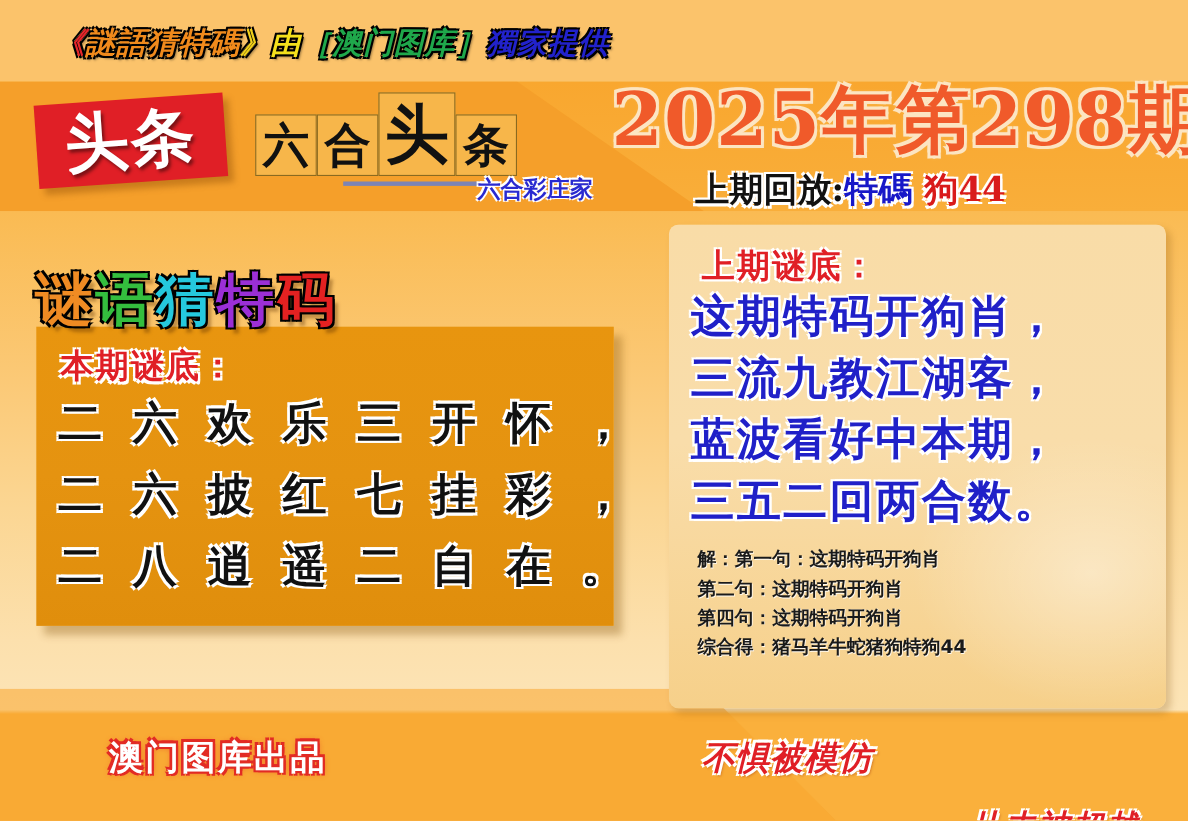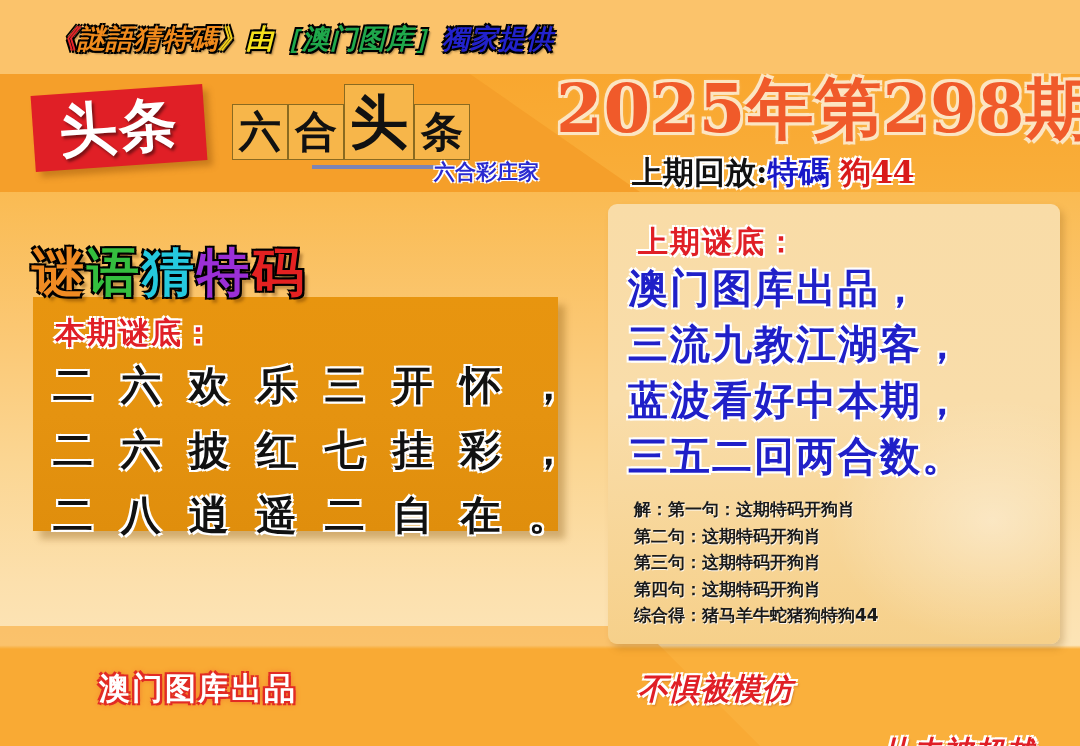--- a/index.html
+++ b/index.html
@@ -156,21 +156,21 @@
       -2.2px -2.2px 0 #000, 2.2px -2.2px 0 #000,
       -2.2px 2.2px 0 #000, 2.2px 2.2px 0 #000,
       5px 5px 3px rgba(90,45,0,.38);
   }
   .rt1{color:#F08B23}.rt2{color:#34BE3E}.rt3{color:#25C9DE}
   .rt4{color:#9B2FD6}.rt5{color:#E42121}
 
   
   .left-box {
     position:absolute; left:33px; top:297px;
-    width:525px; height:234px;
+    width:525px; height:272px;
     background:linear-gradient(180deg,#E8950F 0%,#E59310 50%,#E08E0C 100%);
     box-shadow:7px 8px 7px rgba(120,70,0,.32);
     z-index:5;
   }
   .lb-head {
     position:absolute; left:22px; top:16px;
     font-size:30px; font-weight:bold; color:#E01F26;
     font-family:"DejaVu Serif", serif; letter-spacing:2px;
     text-shadow:-2px -2px 0 #fff, 2px -2px 0 #fff,
                 -2px 2px 0 #fff, 2px 2px 0 #fff;
@@ -294,29 +294,28 @@
     <div class="lb-lines">
       <div class="lb-line">二 六 欢 乐 三 开 怀 ，</div>
       <div class="lb-line">二 六 披 红 七 挂 彩 ，</div>
       <div class="lb-line">二 八 逍 遥 二 自 在 。</div>
     </div>
   </div>
 
   <div class="right-panel">
     <div class="rp-head">上期谜底：</div>
     <div class="rp-lines">
-      <div class="rp-line">澳门图库出品，</div>
+      <div class="rp-line">这期特码开狗肖，</div>
       <div class="rp-line">三流九教江湖客，</div>
       <div class="rp-line">蓝波看好中本期，</div>
       <div class="rp-line">三五二回两合数。</div>
     </div>
     <div class="rp-notes">
       <div class="rp-note">解：第一句：这期特码开狗肖</div>
       <div class="rp-note">第二句：这期特码开狗肖</div>
-      <div class="rp-note">第三句：这期特码开狗肖</div>
       <div class="rp-note">第四句：这期特码开狗肖</div>
       <div class="rp-note">综合得：猪马羊牛蛇猪狗特狗44</div>
     </div>
   </div>
 
   <div class="made-by">澳门图库出品</div>
   <div class="slogan slogan-a">不惧被模仿</div>
   <div class="slogan slogan-b">从未被超越</div>
 
 </div>

